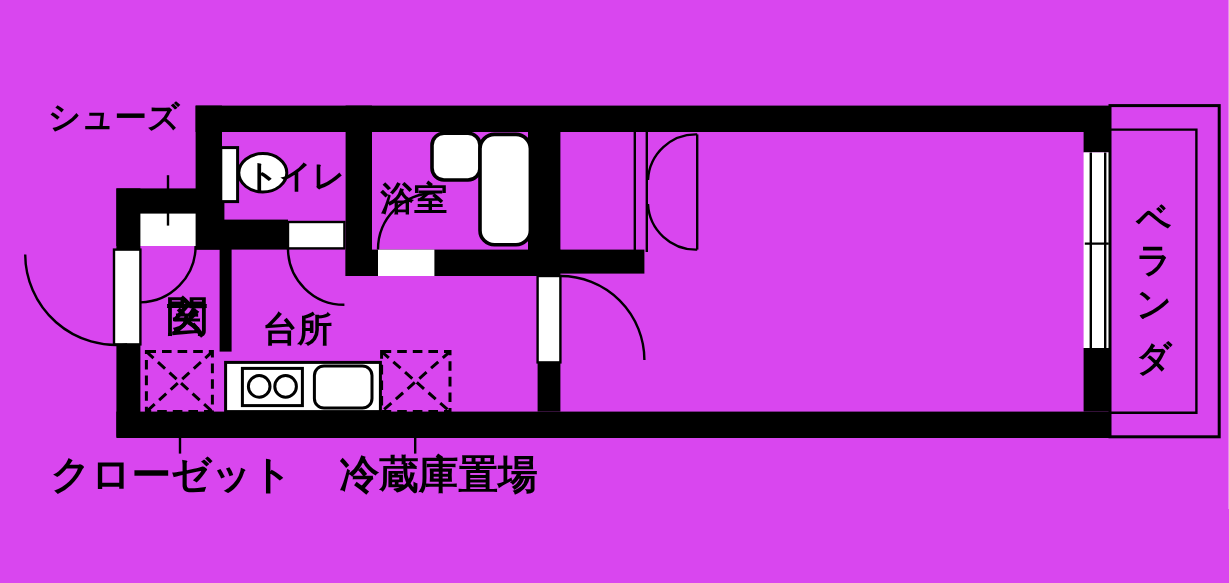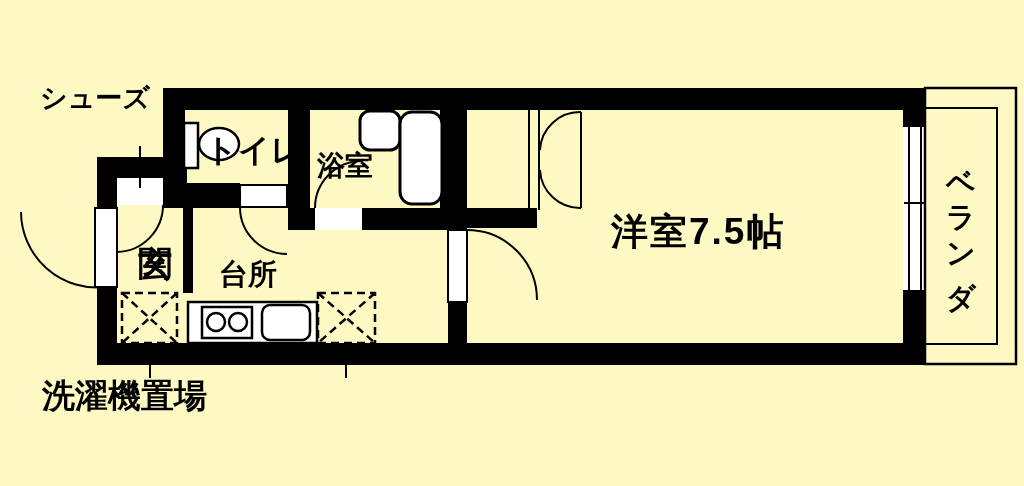--- a/index.html
+++ b/index.html
@@ -1,36 +1,36 @@
 <!DOCTYPE html>
 <html><head>
 <meta charset="utf-8">
 <style>
   html,body{margin:0;padding:0;background:#ffffff;}
   #canvas{
     position:relative;
     width:1024px;height:486px;
-    background:#fef9c3;
+    background:#d946ef;
     font-family:"Liberation Sans", sans-serif;
     overflow:hidden;
   }
   #plan-svg{position:absolute;left:0;top:0;}
   .lbl{
     position:absolute;
     color:#000;
     font-weight:bold;
     white-space:nowrap;
     line-height:1.08;
   }
   .lbl.vert{
     writing-mode:vertical-rl;
     text-orientation:upright;
   }
   .shoecase{ left:22px; top:84px; width:146px; text-align:center; font-size:27px;}
-  .toilet  { left:205px; top:133px; font-size:32px;}
+  .toilet  { left:205px; top:133px; font-size:27px;}
   .bath    { left:317px; top:151px; font-size:28px;}
   .closet  { left:491px; top:141px; font-size:27px; letter-spacing:2px;}
   .western { left:611px; top:212px; font-size:37px; letter-spacing:2px;}
   .entrance{ left:137px; top:217px; font-size:34px; letter-spacing:3px;}
   .kitchen { left:219px; top:261px; font-size:29px;font-family:Liberation Mono, monospace;}
   .veranda { left:945px; top:149px; font-size:29px; letter-spacing:4px;}
   .washer  { left:42px;  top:378px; font-size:33px;}
   .fridge  { left:283px; top:378px; font-size:33px;}
 </style>
 </head>
@@ -126,18 +126,18 @@
       <line x1="150" y1="343" x2="150" y2="378"></line>
       <line x1="346" y1="343" x2="346" y2="378"></line>
     </g>
   </svg>
 
   <div class="lbl shoecase">
     <div>シューズ</div>
   </div>
   <div class="lbl toilet">トイレ</div>
   <div class="lbl bath">浴室</div>
-  <div class="lbl western">洋室7.5帖</div>
   <div class="lbl vert entrance">玄関</div>
   <div class="lbl kitchen">台所</div>
   <div class="lbl vert veranda">ベランダ</div>
-  <div class="lbl washer">洗濯機置場</div>
+  <div class="lbl washer">クローゼット</div>
+  <div class="lbl fridge">冷蔵庫置場</div>
 </div>
 
 </body></html>

